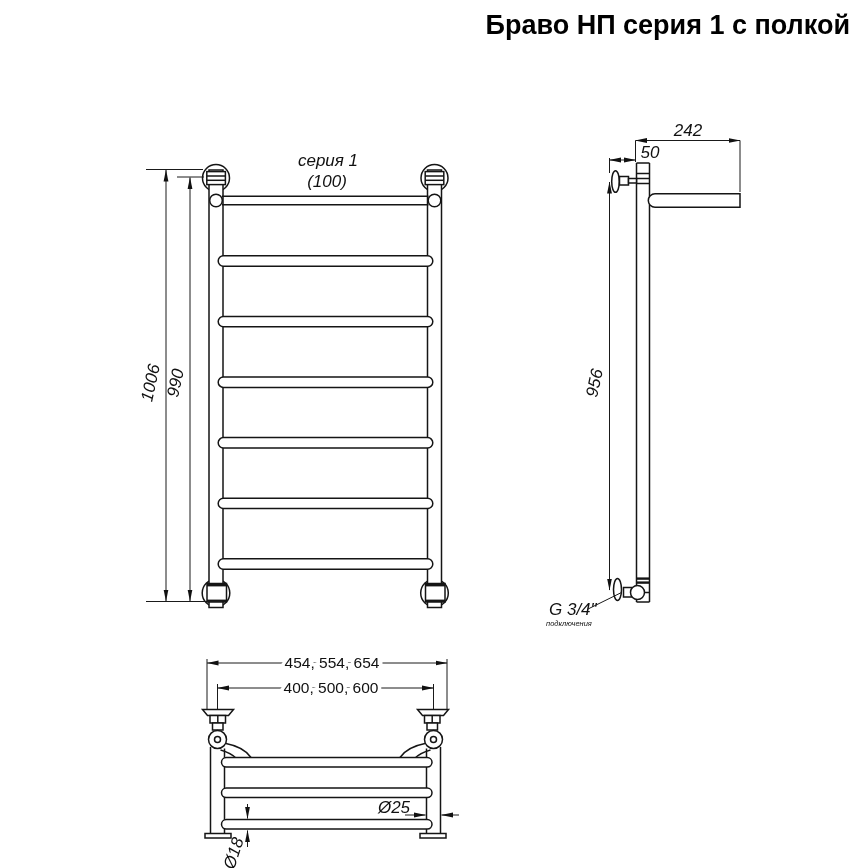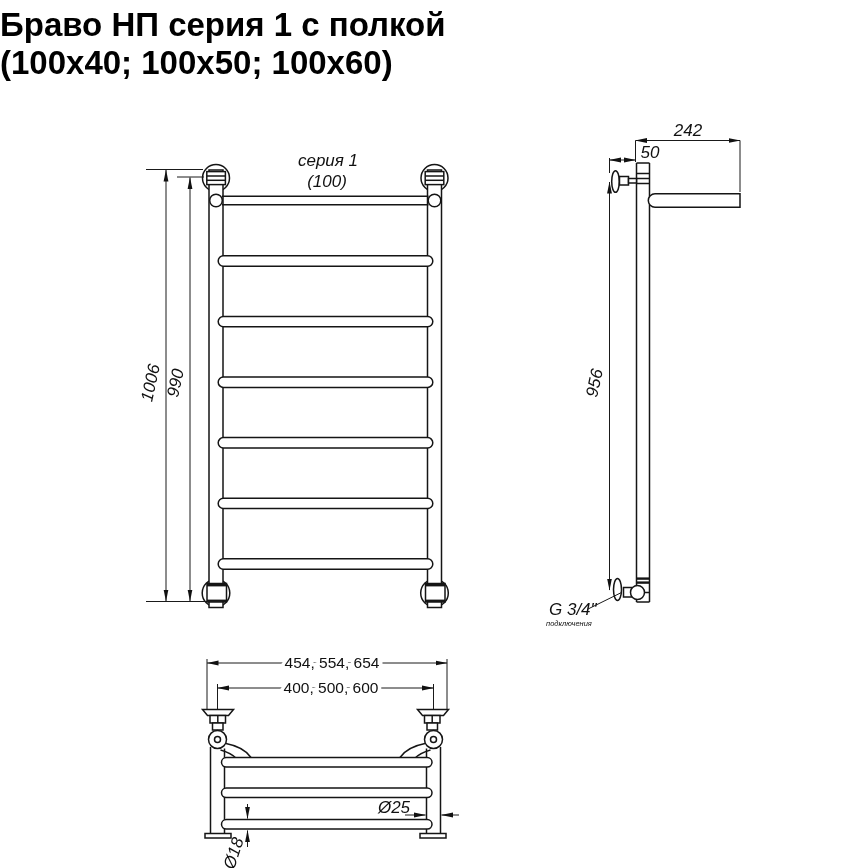--- a/index.html
+++ b/index.html
@@ -1,37 +1,36 @@
 <!DOCTYPE html>
 <html><head>
 <meta charset="utf-8">
 <style>
   html,body{margin:0;padding:0;background:#ffffff;width:850px;height:868px;overflow:hidden;}
   .stage{position:relative;width:850px;height:868px;background:#fff;font-family:"Liberation Sans",sans-serif;}
-  .title{position:absolute;top:6px;left:0;width:850px;text-align:left;color:#000;
-         font-family:"Liberation Sans",sans-serif;font-weight:bold;font-size:33px;line-height:38px;}
+  .title{position:absolute;top:6px;left:0;width:850px;text-align:right;color:#000;
+         font-family:"Liberation Sans",sans-serif;font-weight:bold;font-size:27px;line-height:38px;}
   svg{position:absolute;top:0;left:0;}
   .obj{stroke:#151515;stroke-width:1.5;fill:none;}
   .objw{stroke:#151515;stroke-width:1.5;fill:#ffffff;}
   .thick{stroke:#151515;stroke-width:2.4;fill:none;}
   .dim{stroke:#1a1a1a;stroke-width:1;fill:none;}
   .dimt{font-family:"Liberation Sans",sans-serif;font-style:italic;font-size:17px;fill:#111;}
   .dimu{font-family:"Liberation Sans",sans-serif;font-size:15.5px;fill:#111;
         paint-order:stroke;stroke:#ffffff;stroke-width:7px;}
   .note{font-family:"Liberation Sans",sans-serif;font-style:italic;font-size:7.5px;fill:#111;}
   .mid{text-anchor:middle;}
 </style>
 </head>
 <body>
 
 <div class="stage">
 
   <div class="title">
     <div>Браво НП серия 1 с полкой</div>
-    <div>(100x40; 100x50; 100x60)</div>
   </div>
 
   <svg width="850" height="868" viewBox="0 0 850 868">
     <defs>
       <marker id="arr" viewBox="0 0 12 6" refX="11.5" refY="3" markerWidth="12" markerHeight="6" orient="auto-start-reverse" markerUnits="userSpaceOnUse">
         <path d="M0 0.6 L12 3 L0 5.4 Z" fill="#111"></path>
       </marker>
     </defs>
 
     <g>

